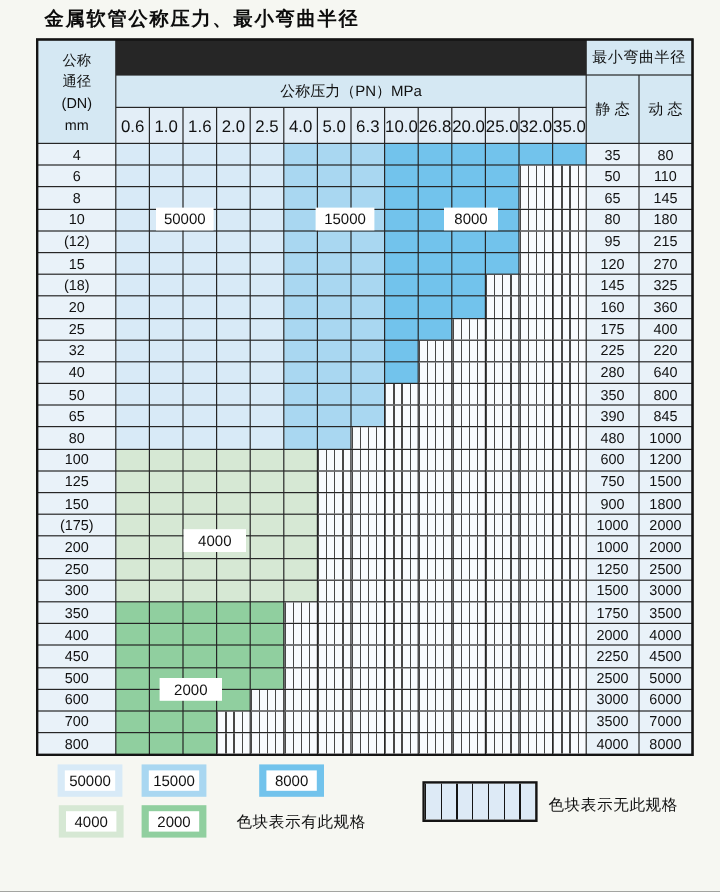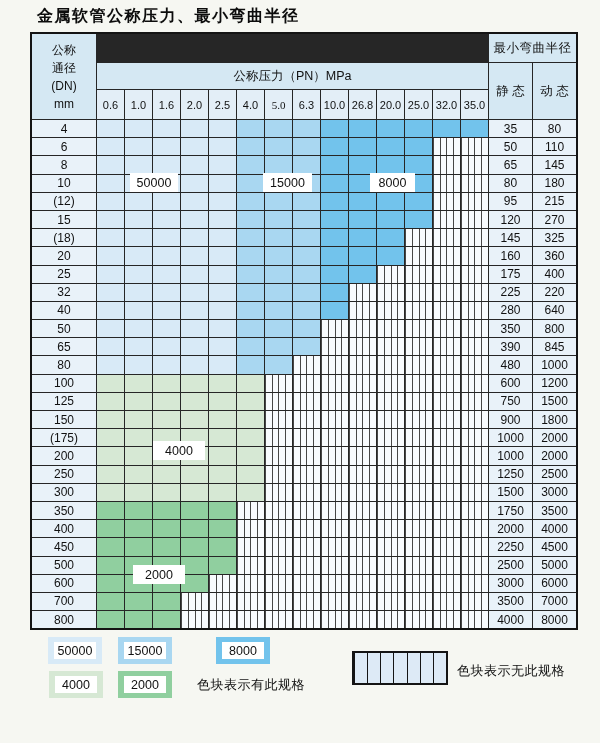--- a/index.html
+++ b/index.html
@@ -18,21 +18,21 @@
         grid-template-columns:64px repeat(14,27px) 43px 43px;
         grid-template-rows:28px 26px 29px repeat(28,17.2px);}
   .cell{display:flex;align-items:center;justify-content:center;overflow:hidden;}
   .hcell{background:var(--hdr-bg);font-size:12.5px;}
   .h-dn{grid-area:1/1/4/2;flex-direction:column;line-height:1.5;font-size:12px;background:var(--hdr-bg);}
   .h-bend{grid-area:1/2/2/16;}
   .h-radius{grid-area:1/16/2/18;letter-spacing:0.5px;}
   .h-pressure{grid-area:2/2/3/16;}
   .h-static{grid-area:2/16/4/17;}
   .h-dynamic{grid-area:2/17/4/18;}
-  .hval{background:var(--hdr-val-bg);font-size:11px;}
+  .hval{background:var(--hdr-val-bg);font-size:14px;}
   .rowlabel,.rowval{background:var(--lbl-bg);font-size:12px;}
   .c-light{background:var(--blue-light);}
   .c-mid{background:var(--blue-mid);}
   .c-dark{background:var(--blue-dark);}
   .c-g4{background:var(--green-light);}
   .c-g2{background:var(--green-dark);}
   .c-stripe{background-color:var(--stripe-bg);
     background-image:repeating-linear-gradient(90deg,var(--stripe-ln) 0,var(--stripe-ln) 1px,transparent 1px,transparent 6.75px);}
   .region-label{position:absolute;background:#fff;display:flex;align-items:center;
     justify-content:center;font-size:12.5px;color:#111;z-index:5;}
@@ -73,21 +73,21 @@
     <div class="cell hcell h-radius">最小弯曲半径</div>
     <div class="cell hcell h-pressure">公称压力（PN）MPa</div>
     <div class="cell hcell h-static">静 态</div>
     <div class="cell hcell h-dynamic">动 态</div>
   <div class="cell hval" style="grid-area: 3 / 2;">0.6</div>
       <div class="cell hval" style="grid-area: 3 / 3;">1.0</div>
       <div class="cell hval" style="grid-area: 3 / 4;">1.6</div>
       <div class="cell hval" style="grid-area: 3 / 5;">2.0</div>
       <div class="cell hval" style="grid-area: 3 / 6;">2.5</div>
       <div class="cell hval" style="grid-area: 3 / 7;">4.0</div>
-      <div class="cell hval" style="grid-area: 3 / 8; font-family: Liberation Serif, serif;">5.0</div>
+      <div class="cell hval" style="grid-area: 3 / 8;">5.0</div>
       <div class="cell hval" style="grid-area: 3 / 9;">6.3</div>
       <div class="cell hval" style="grid-area: 3 / 10;">10.0</div>
       <div class="cell hval" style="grid-area: 3 / 11;">26.8</div>
       <div class="cell hval" style="grid-area: 3 / 12;">20.0</div>
       <div class="cell hval" style="grid-area: 3 / 13;">25.0</div>
       <div class="cell hval" style="grid-area: 3 / 14;">32.0</div>
       <div class="cell hval" style="grid-area: 3 / 15;">35.0</div>
       <div class="cell rowlabel" style="grid-area: 4 / 1;">4</div>
       <div class="cell c-light" style="grid-area: 4 / 2;"></div>
       <div class="cell c-light" style="grid-area: 4 / 3;"></div>

